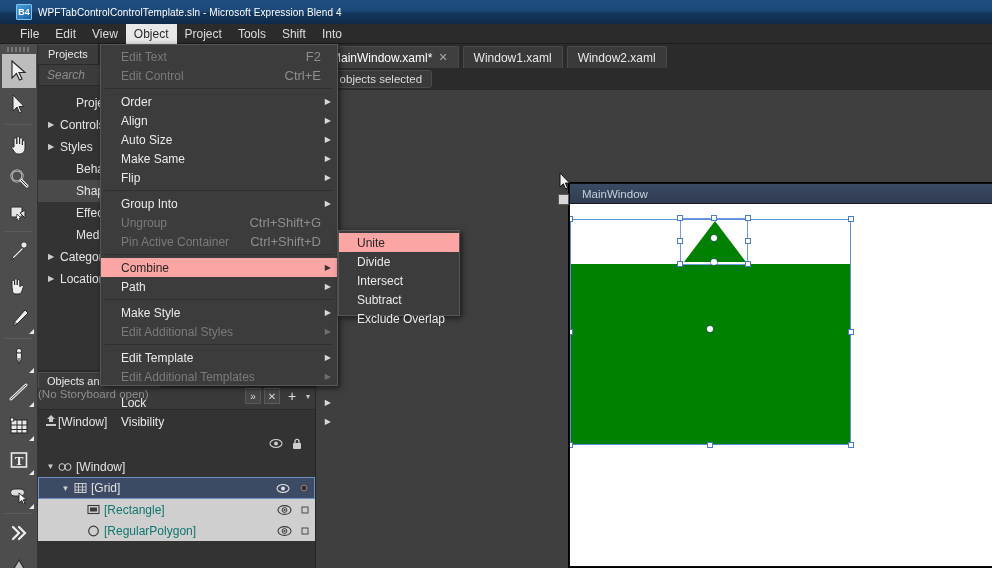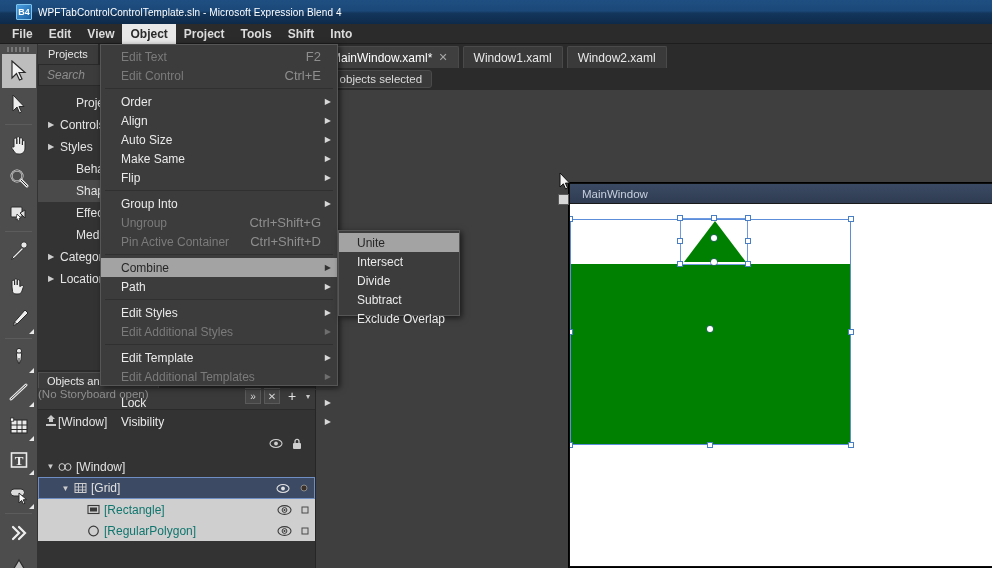--- a/index.html
+++ b/index.html
@@ -24,23 +24,22 @@
     border:1px solid #7fc4ef; border-radius:1px;
     display:flex;align-items:center;justify-content:center;
     font-size:9px;color:#fff;font-weight:bold;
   }
   #titlebar .title{ font-size:10px;color:#ffffff; letter-spacing:.1px; }
 
   
   #menubar{
     position:absolute; left:0; top:24px; width:992px; height:20px;
     background:#2b2b2b;
-    display:flex; align-items:center; padding-left:4px;
+    display:flex; align-items:center; padding-left:12px;
     border-bottom:1px solid #1d1d1d;
-    font-weight:bold;
   }
   #menubar .mi{
     padding:2px 8px; font-size:12px; color:#dcdcdc; height:20px;
     display:flex;align-items:center; cursor:default;
   }
   #menubar .mi.open{ background:#e8e8e8; color:#2a2a2a; }
 
   
   #toolbar{
     position:absolute; left:0; top:44px; width:38px; height:524px;
@@ -201,21 +200,21 @@
     position:absolute; left:100px; top:44px; width:238px; height:342px;
     background:#3c3c3c; border:1px solid #565656;
     box-shadow:2px 2px 6px rgba(0,0,0,.6);
     padding:2px 0;
   }
   .menuitem{
     height:19px; display:flex;align-items:center;
     padding:0 6px 0 20px; font-size:12px;color:#eaeaea; position:relative;
   }
   .menuitem.disabled{ color:#7b7b7b; }
-  .menuitem.hl{ background:#a3a3a3; color:#262626; }
+  .menuitem.hl{ background:#fca5a5; color:#262626; }
   .menuitem .mlabel{ flex:1; }
   .menuitem .mkey{ font-size:13px; color:#8e8e8e; margin-left:12px; }
   .menuitem .marrow{
     width:10px;text-align:right;font-size:8px;color:#d8d8d8;line-height:1;
   }
   .menuitem.disabled .marrow{ color:#6e6e6e; }
   .menuitem.hl .marrow{ color:#333; }
   .msep{ height:1px; background:#555555; margin:3px 4px 3px 4px; border-bottom:1px solid #303030; }
 
   
@@ -651,21 +650,21 @@
       <span class="marrow">▶</span>
     </div>
     <div class="menuitem">
       <span class="mlabel">Path</span>
       <span class="marrow">▶</span>
     </div>
 
     <div class="msep"></div>
 
     <div class="menuitem">
-      <span class="mlabel">Edit Styles</span>
+      <span class="mlabel">Make Style</span>
       <span class="marrow">▶</span>
     </div>
     <div class="menuitem disabled">
       <span class="mlabel">Edit Additional Styles</span>
       <span class="marrow">▶</span>
     </div>
 
     <div class="msep"></div>
 
     <div class="menuitem">
@@ -687,26 +686,26 @@
       <span class="mlabel">Visibility</span>
       <span class="marrow">▶</span>
     </div>
   </div>
 
   <div id="submenu">
     <div class="menuitem hl">
       <span class="mlabel">Unite</span>
     </div>
     <div class="menuitem">
+      <span class="mlabel">Divide</span>
+    </div>
+    <div class="menuitem">
       <span class="mlabel">Intersect</span>
     </div>
     <div class="menuitem">
-      <span class="mlabel">Divide</span>
-    </div>
-    <div class="menuitem">
       <span class="mlabel">Subtract</span>
     </div>
     <div class="menuitem">
       <span class="mlabel">Exclude Overlap</span>
     </div>
   </div>
 
 </div>
 
 </body></html>

